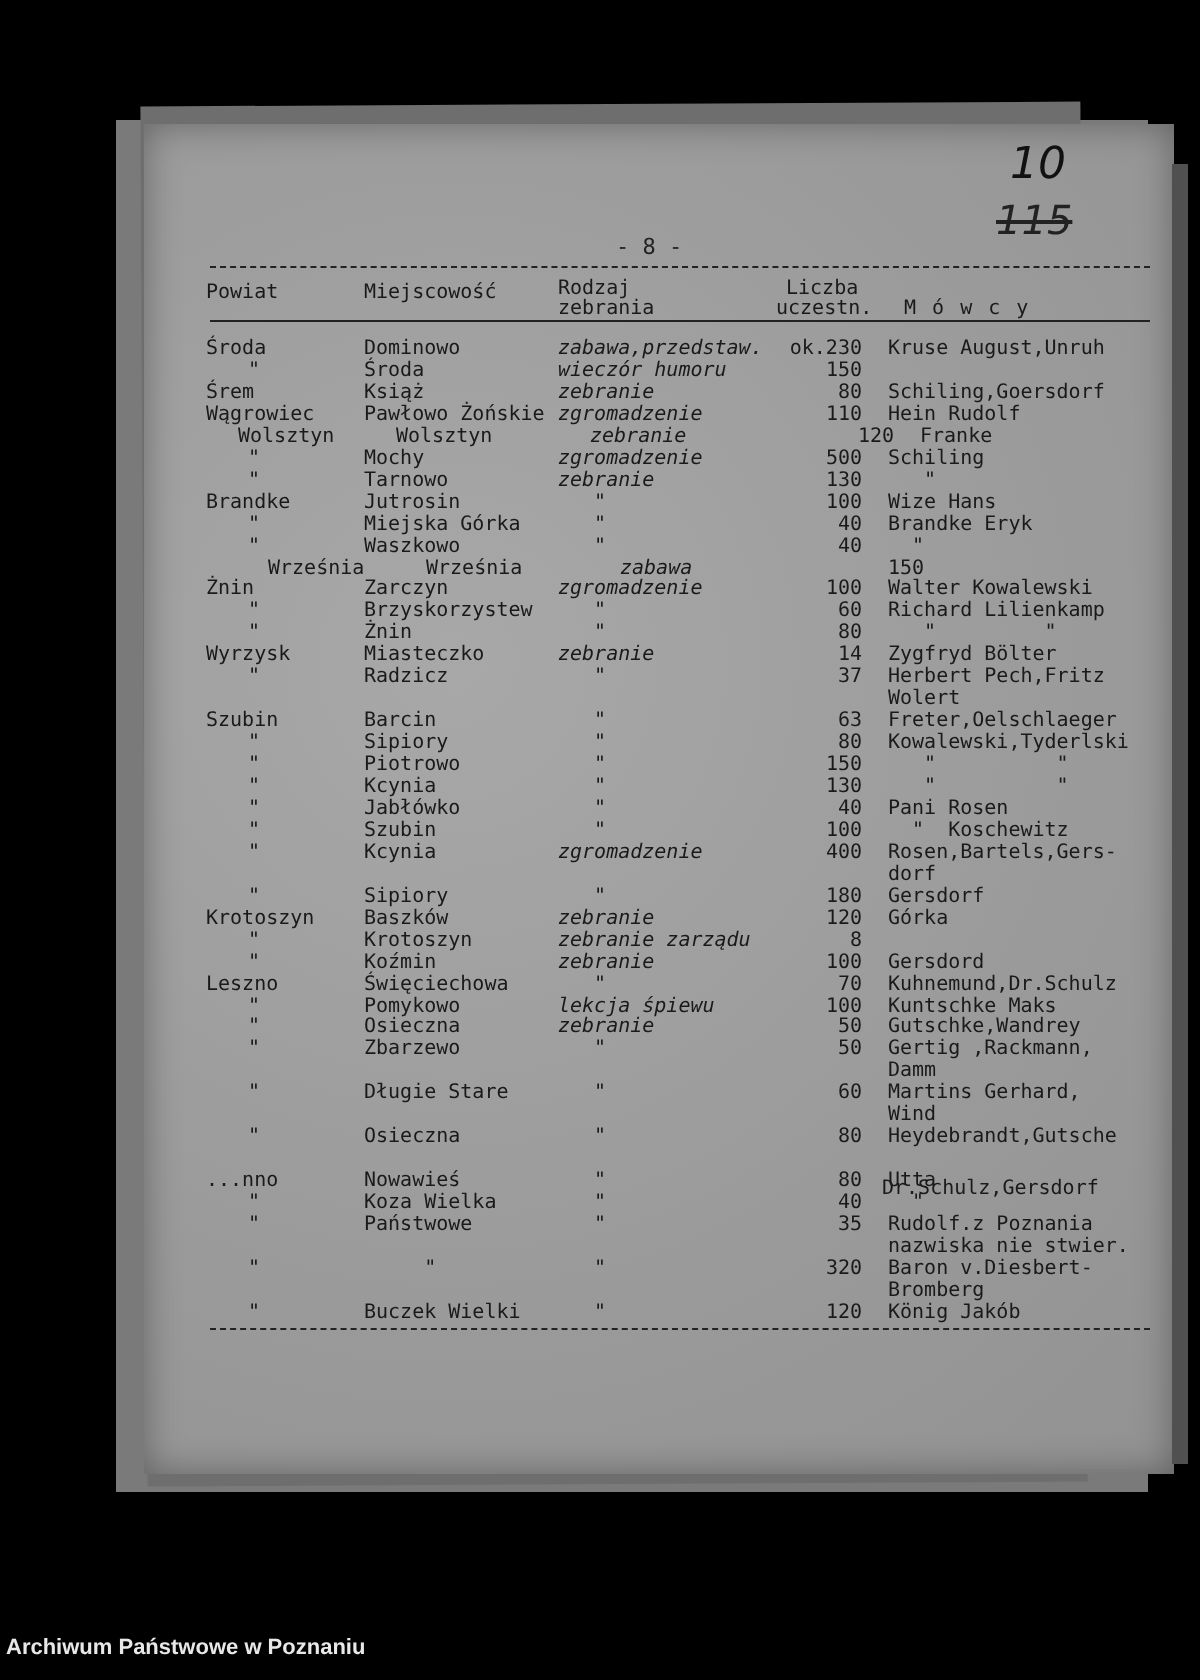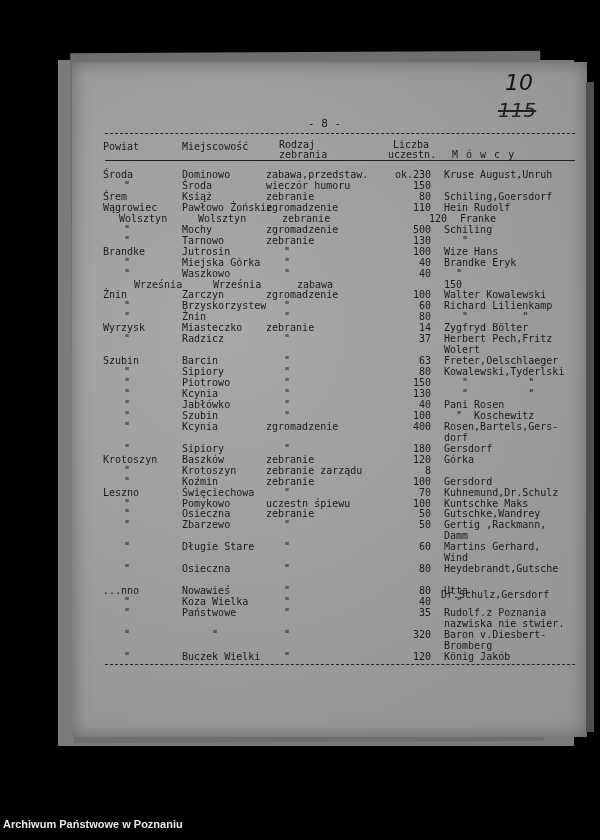--- a/index.html
+++ b/index.html
@@ -13,21 +13,21 @@
   .folio{position:absolute;left:505px;top:70px;font-family:"DejaVu Sans",sans-serif;font-style:italic;font-size:22px;color:#111;}
   .folio-old{position:absolute;left:498px;top:98px;font-family:"DejaVu Sans",sans-serif;font-style:italic;font-size:20px;color:#222;text-decoration:line-through;}
   .pageno{position:absolute;left:308px;top:117px;font-size:11px;color:#222;}
   .rule{position:absolute;left:105px;width:470px;border-top:1.5px dashed #222;}
   .rule.solid{border-top:1.5px solid #222;}
   .hdr{position:absolute;font-size:10px;color:#1a1a1a;line-height:11px;}
   .row{position:absolute;left:0;width:600px;height:11px;font-size:10px;line-height:11px;color:#1a1a1a;}
   .row span{position:absolute;white-space:pre;}
   .c-pow{left:103px;}
   .c-miej{left:182px;}
-  .c-rodz{left:266px;}
+  .c-rodz{left:279px;font-style:italic;}
   .c-licz{left:386px;width:45px;text-align:right;}
   .c-mow{left:444px;}
   .caption{position:absolute;left:3px;top:818px;font-family:"Liberation Sans",sans-serif;font-weight:bold;font-size:11px;color:#e8e8e8;}
 </style>
 </head>
 <body>
 
 <div class="stack-back2"></div>
 <div class="stack-back"></div>
 <div class="page"></div>
@@ -258,21 +258,21 @@
     <div class="row" style="top: 486.55px;">
       <span class="c-pow">Leszno</span>
       <span class="c-miej">Święciechowa</span>
       <span class="c-rodz">   "</span>
       <span class="c-licz">70</span>
       <span class="c-mow">Kuhnemund,Dr.Schulz</span>
     </div>
     <div class="row" style="top: 497.5px;">
       <span class="c-pow" style="left: 124px;">"</span>
       <span class="c-miej">Pomykowo</span>
-      <span class="c-rodz">uczestn śpiewu</span>
+      <span class="c-rodz">lekcja śpiewu</span>
       <span class="c-licz">100</span>
       <span class="c-mow">Kuntschke Maks</span>
     </div>
     <div class="row" style="top: 508.45px;">
       <span class="c-pow" style="left: 124px;">"</span>
       <span class="c-miej">Osieczna</span>
       <span class="c-rodz">zebranie</span>
       <span class="c-licz">50</span>
       <span class="c-mow">Gutschke,Wandrey</span>
     </div>

